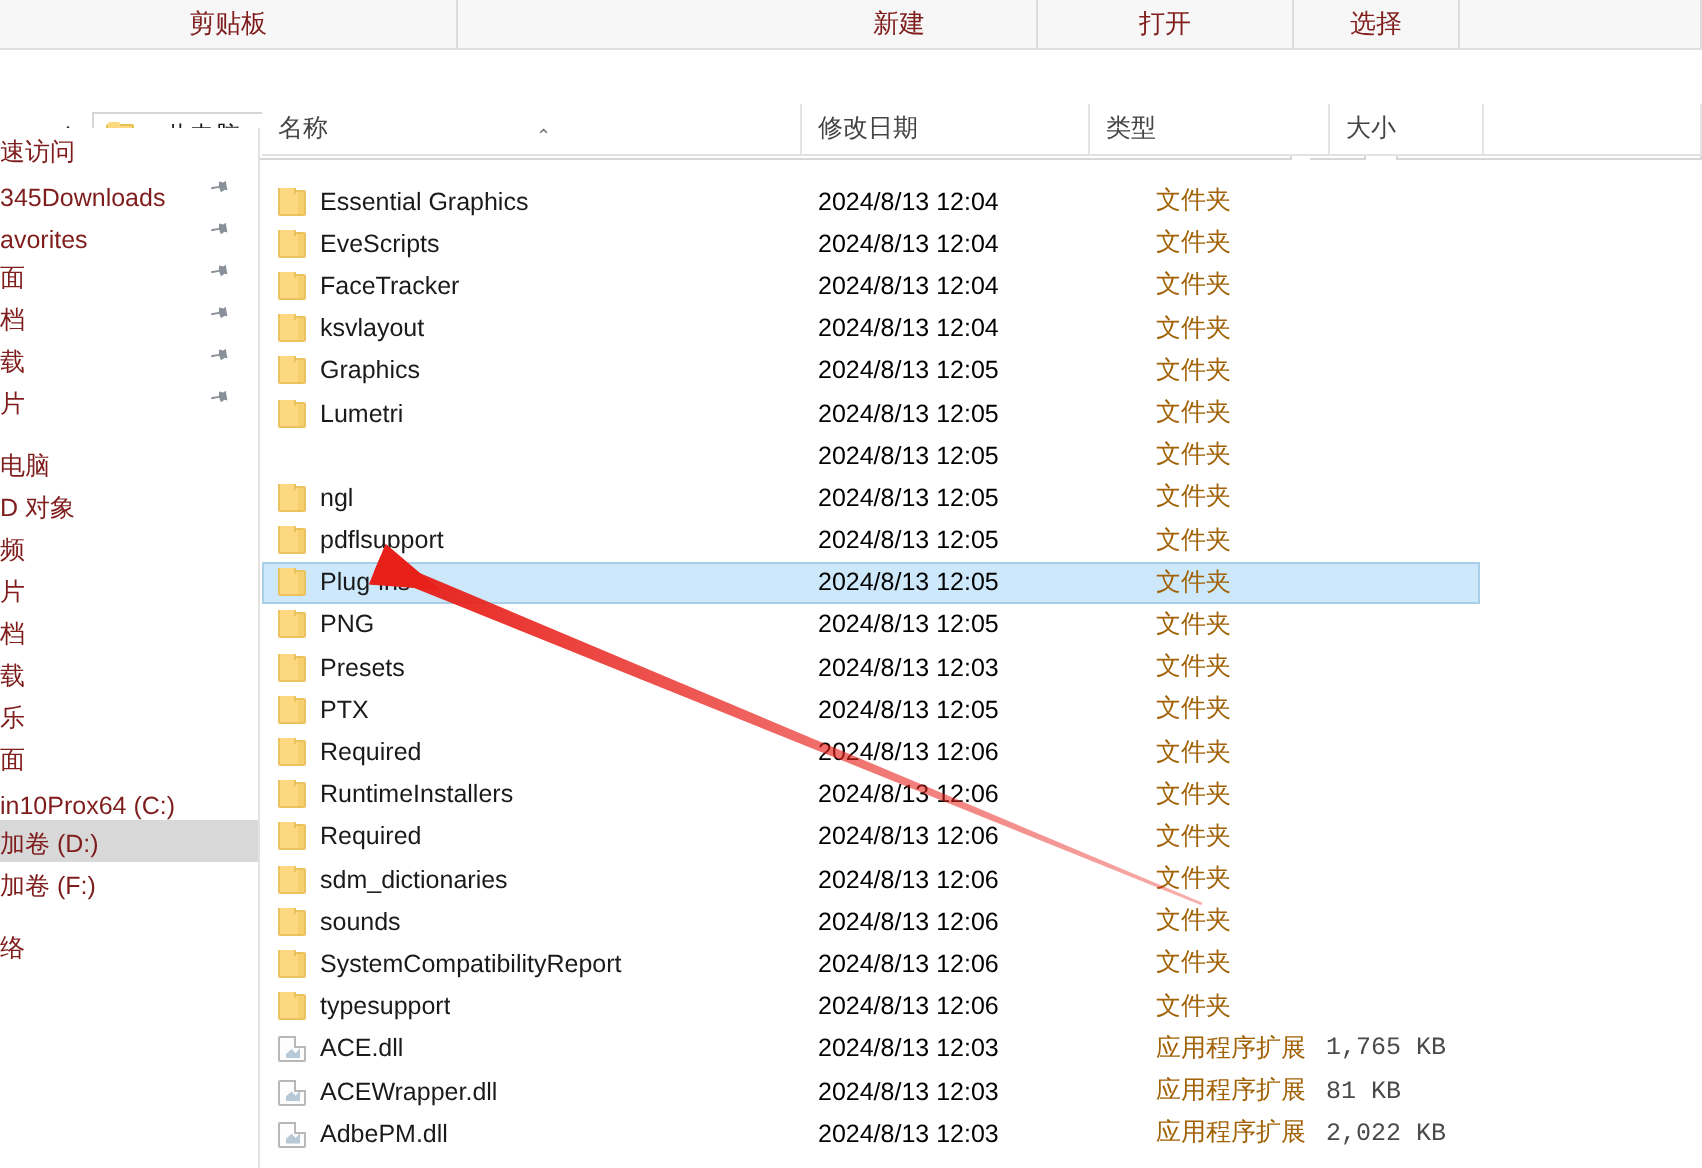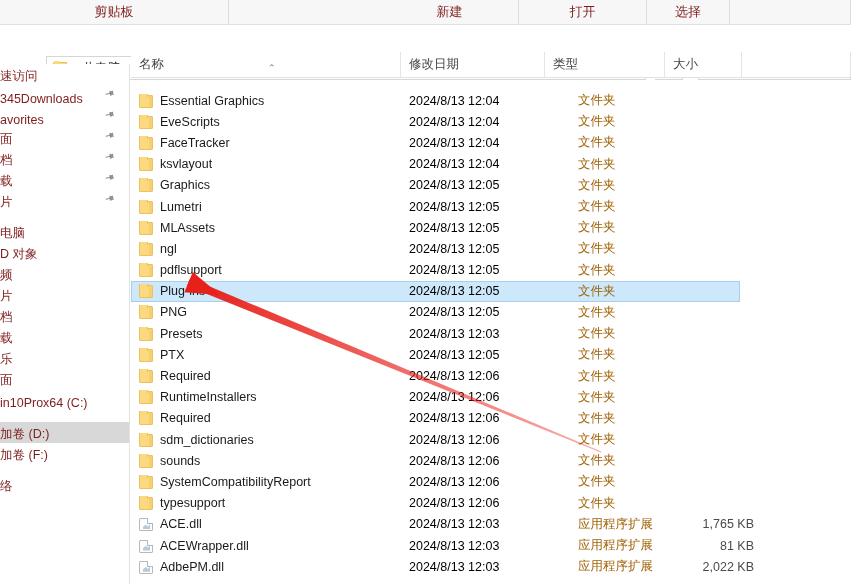--- a/index.html
+++ b/index.html
@@ -100,21 +100,21 @@
   
   .sidebar {
     position: absolute; left: 0; top: 64px; width: 130px; height: 520px;
     background: #fff; border-right: 1px solid #e2e2e2;
     overflow: hidden;
   }
   .side-item {
     position: relative; height: 21px; display: flex; align-items: flex-end;
     font-size: 12.5px; color: #7f1d1d; white-space: nowrap;
   }
-  .side-item.selected { background: #d8d8d8; margin-top: 12px; }
+  .side-item.selected { background: #d8d8d8; }
   .side-label { margin-left: 0px; overflow: hidden; }
   .side-pin {
     position: absolute; right: 14px; top: 3px;
     width: 12px; height: 14px; color: #8a9099; font-size: 11px;
     transform: rotate(35deg);
   }
   .side-gap { height: 10px; }
 
   
   .filelist {
@@ -157,21 +157,21 @@
     border-left: 1px solid #b8b8b8; border-bottom: 1px solid #b8b8b8;
   }
   .ico-dll::after {
     content: ""; position: absolute; left: 3px; top: 4px;
     width: 7px; height: 6px; background: #9fb6c8; opacity: .75;
     clip-path: polygon(0 60%, 40% 20%, 70% 55%, 100% 10%, 100% 100%, 0 100%);
   }
   .name-text { overflow: hidden; text-overflow: ellipsis; }
   .cell-date { position: absolute; left: 278px; color: #000000; }
   .cell-type { position: absolute; left: 422px; color: #a16207; margin-left: 25px; }
-  .cell-size { position: absolute; left: 545px; width: 78px; text-align: right; color: #4a4a4a; }
+  .cell-size { position: absolute; left: 532px; width: 78px; text-align: left; color: #4a4a4a; font-family: Liberation Mono, monospace; }
 
   
   .arrow-svg {
     position: absolute; left: 0; top: 0; width: 851px; height: 584px;
     pointer-events: none;
   }
 </style>
 </head>
 <body>
 
@@ -376,24 +376,20 @@
       <div class="row">
         <div class="cell-name">
           <span class="ico ico-folder"></span>
           <span class="name-text">Lumetri</span>
         </div>
         <div class="cell-date">2024/8/13 12:05</div>
         <div class="cell-type">文件夹</div>
         <div class="cell-size"></div>
       </div>
       <div class="row">
-        <div class="cell-name">
-          <span class="ico ico-folder"></span>
-          <span class="name-text">MLAssets</span>
-        </div>
         <div class="cell-date">2024/8/13 12:05</div>
         <div class="cell-type">文件夹</div>
         <div class="cell-size"></div>
       </div>
       <div class="row">
         <div class="cell-name">
           <span class="ico ico-folder"></span>
           <span class="name-text">ngl</span>
         </div>
         <div class="cell-date">2024/8/13 12:05</div>

